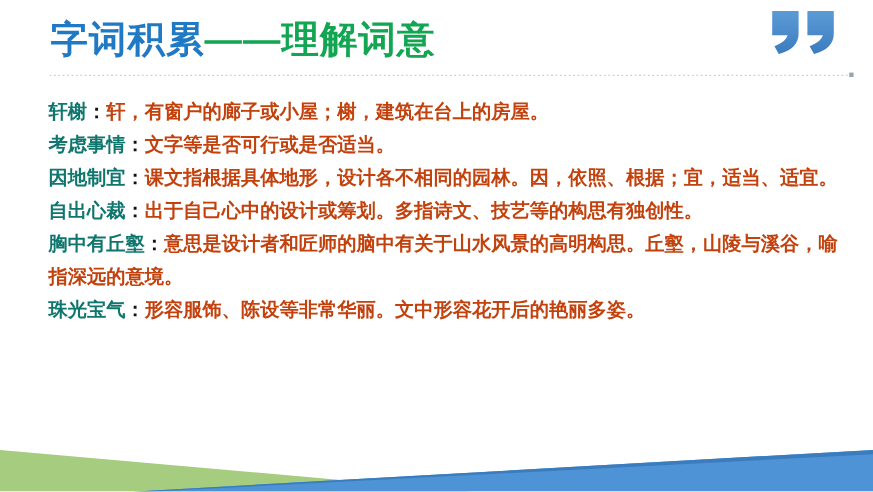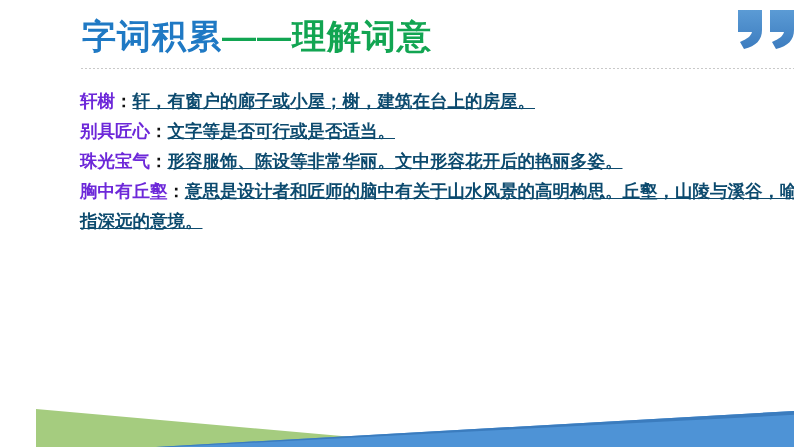--- a/index.html
+++ b/index.html
@@ -12,21 +12,20 @@
     background: #ffffff;
     font-family: "Liberation Sans", "DejaVu Sans", sans-serif;
     overflow: hidden;
     position: relative;
   }
 
   .slide {
     position: absolute;
     inset: 0;
     background: #ffffff;
-    margin-left: 36px;
   }
 
   
   .header {
     position: absolute;
     left: 0;
     top: 0;
     width: 794px;
     height: 80px;
   }
@@ -86,28 +85,27 @@
   .entry {
     font-size: 17.5px;
     font-weight: bold;
     color: #111111;
     line-height: 30px;
     margin: 0 0 0 0;
     text-align: left;
     letter-spacing: 0px;
   }
   .entry .term {
-    color: #6d28d9;
+    color: #0f766e;
   }
   .entry .colon {
     color: #111111;
   }
   .entry .def {
-    color: #0c4a6e;
-    text-decoration: underline;
+    color: #c2410c;
   }
 
   
   .footer {
     position: absolute;
     left: 0;
     bottom: 0;
     width: 794px;
     height: 46px;
     overflow: hidden;
@@ -147,31 +145,37 @@
   </div>
 
   <div class="content">
 
     <p class="entry">
       <span class="term">轩榭</span><span class="colon">：</span><span class="def">轩，有窗户的廊子或小屋；榭，建筑在台上的房屋。</span>
     </p>
 
 
     <p class="entry">
-      <span class="term">别具匠心</span><span class="colon">：</span><span class="def">文字等是否可行或是否适当。</span>
+      <span class="term">考虑事情</span><span class="colon">：</span><span class="def">文字等是否可行或是否适当。</span>
     </p>
 
-
+    <p class="entry">
+      <span class="term">因地制宜</span><span class="colon">：</span><span class="def">课文指根据具体地形，设计各不相同的园林。因，依照、根据；宜，适当、适宜。</span>
+    </p>
 
     <p class="entry">
-      <span class="term">珠光宝气</span><span class="colon">：</span><span class="def">形容服饰、陈设等非常华丽。文中形容花开后的艳丽多姿。</span>
+      <span class="term">自出心裁</span><span class="colon">：</span><span class="def">出于自己心中的设计或筹划。多指诗文、技艺等的构思有独创性。</span>
     </p>
 
     <p class="entry">
       <span class="term">胸中有丘壑</span><span class="colon">：</span><span class="def">意思是设计者和匠师的脑中有关于山水风景的高明构思。丘壑，山陵与溪谷，喻指深远的意境。</span>
+    </p>
+
+    <p class="entry">
+      <span class="term">珠光宝气</span><span class="colon">：</span><span class="def">形容服饰、陈设等非常华丽。文中形容花开后的艳丽多姿。</span>
     </p>
 
   </div>
 
   <div class="footer">
     <svg width="794" height="46" viewBox="0 0 794 46" xmlns="http://www.w3.org/2000/svg">
 
       <polygon points="0,8 0,46 430,46" fill="#A5CC7F"></polygon>
 
       <polygon points="794,8 794,46 120,46" fill="#4E93D6"></polygon>

